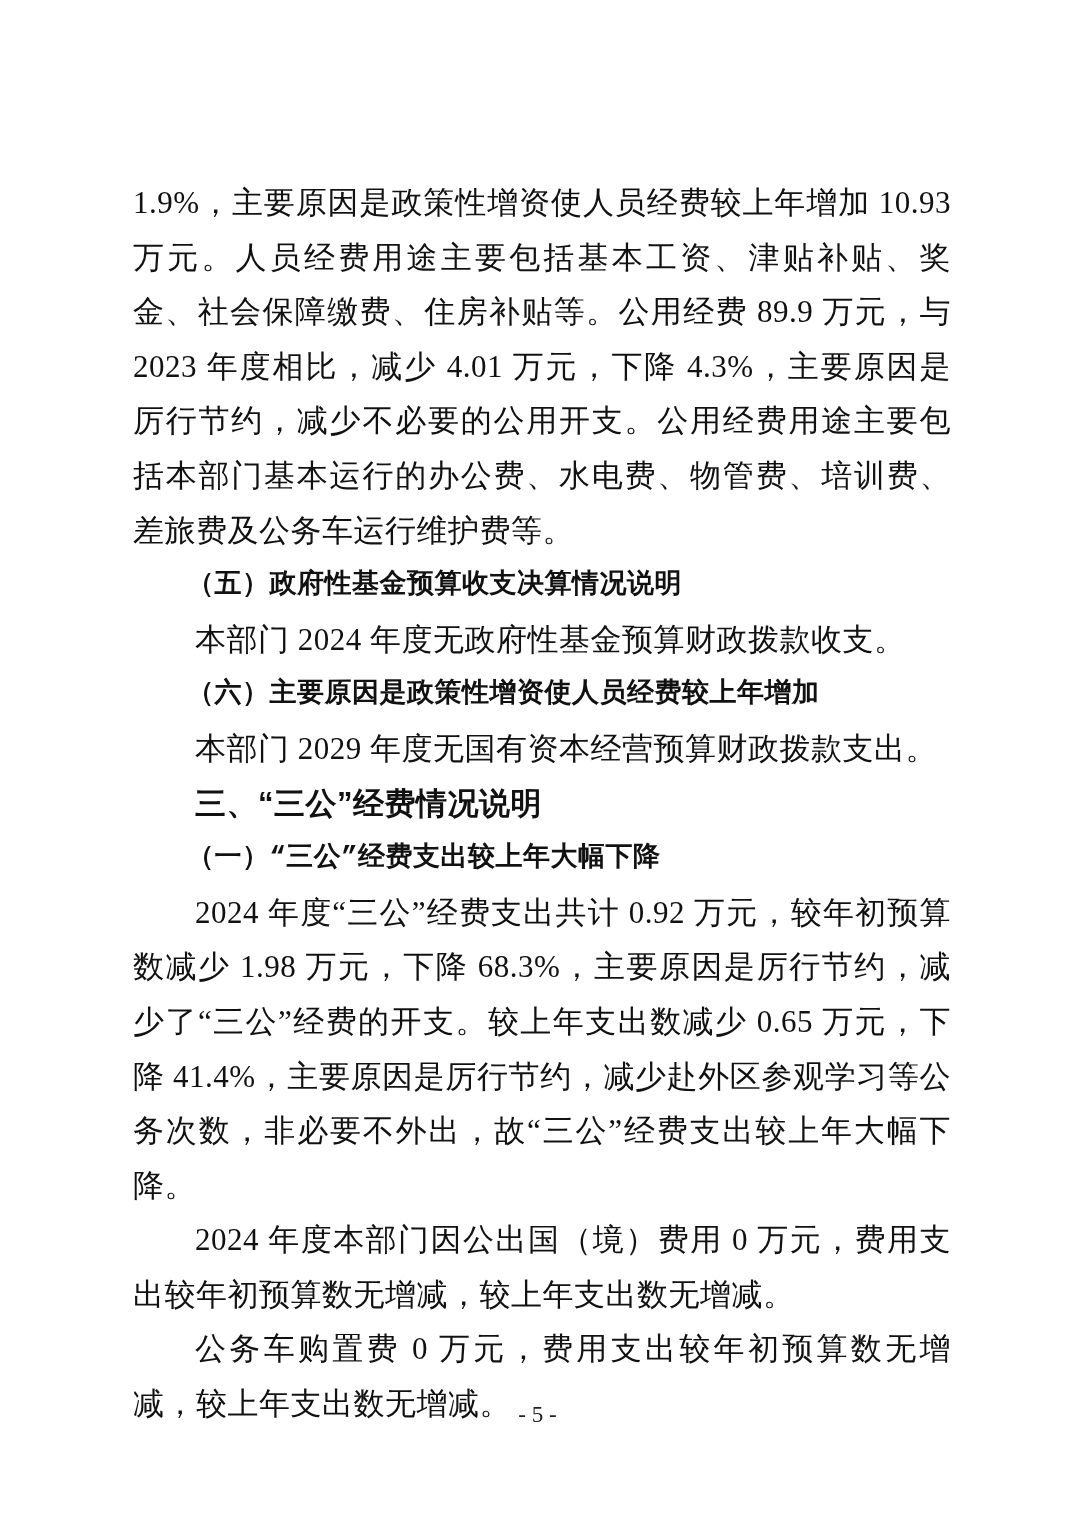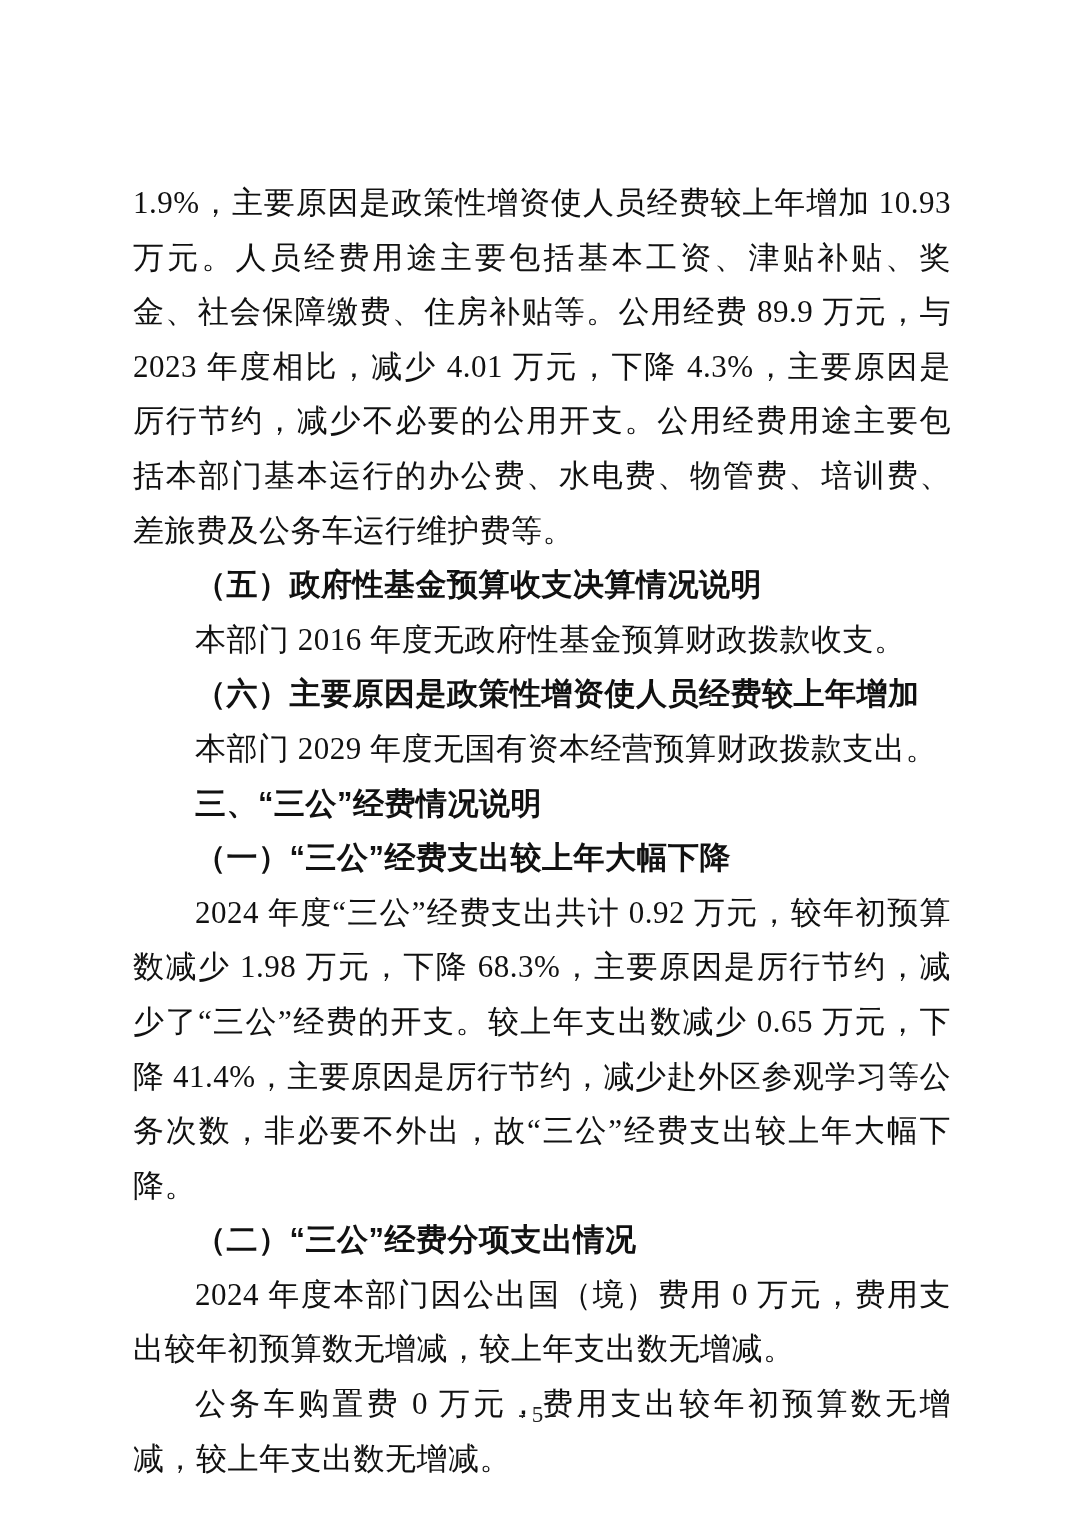--- a/index.html
+++ b/index.html
@@ -39,22 +39,22 @@
     font-weight: normal;
   }
   .para.indent {
     text-indent: 2em;
   }
   .heading-kai {
     margin: 0;
     padding: 0;
     text-indent: 2em;
     text-align: left;
-    font-family: Liberation Sans, sans-serif;
-    font-size: 31px;
+    font-family: Liberation Mono, monospace;
+    font-size: 27px;
     line-height: 54.6px;
     font-weight: bold;
   }
   .heading-hei {
     margin: 0;
     padding: 0;
     text-indent: 2em;
     text-align: left;
     font-family: Liberation Sans, sans-serif;
     font-size: 31px;
@@ -73,27 +73,26 @@
     color: #222222;
   }
 </style>
 </head>
 <body>
 
 <div class="page">
   <main class="content">
     <p class="para">1.9%，主要原因是政策性增资使人员经费较上年增加 10.93 万元。人员经费用途主要包括基本工资、津贴补贴、奖金、社会保障缴费、住房补贴等。公用经费 89.9 万元，与 2023 年度相比，减少 4.01 万元，下降 4.3%，主要原因是厉行节约，减少不必要的公用开支。公用经费用途主要包括本部门基本运行的办公费、水电费、物管费、培训费、差旅费及公务车运行维护费等。</p>
     <h3 class="heading-kai">（五）政府性基金预算收支决算情况说明</h3>
-    <p class="para indent">本部门 2016 年度无政府性基金预算财政拨款收支。</p>
+    <p class="para indent">本部门 2024 年度无政府性基金预算财政拨款收支。</p>
     <h3 class="heading-kai">（六）主要原因是政策性增资使人员经费较上年增加</h3>
     <p class="para indent">本部门 2029 年度无国有资本经营预算财政拨款支出。</p>
     <h2 class="heading-hei">三、“三公”经费情况说明</h2>
     <h3 class="heading-kai">（一）“三公”经费支出较上年大幅下降</h3>
     <p class="para indent">2024 年度“三公”经费支出共计 0.92 万元，较年初预算数减少 1.98 万元，下降 68.3%，主要原因是厉行节约，减少了“三公”经费的开支。较上年支出数减少 0.65 万元，下降 41.4%，主要原因是厉行节约，减少赴外区参观学习等公务次数，非必要不外出，故“三公”经费支出较上年大幅下降。</p>
-    <h3 class="heading-kai">（二）“三公”经费分项支出情况</h3>
     <p class="para indent">2024 年度本部门因公出国（境）费用 0 万元，费用支出较年初预算数无增减，较上年支出数无增减。</p>
     <p class="para indent">公务车购置费 0 万元，费用支出较年初预算数无增减，较上年支出数无增减。</p>
   </main>
 
   <footer class="footer">
     <span>- 5 -</span>
   </footer>
 </div>
 
 </body></html>

